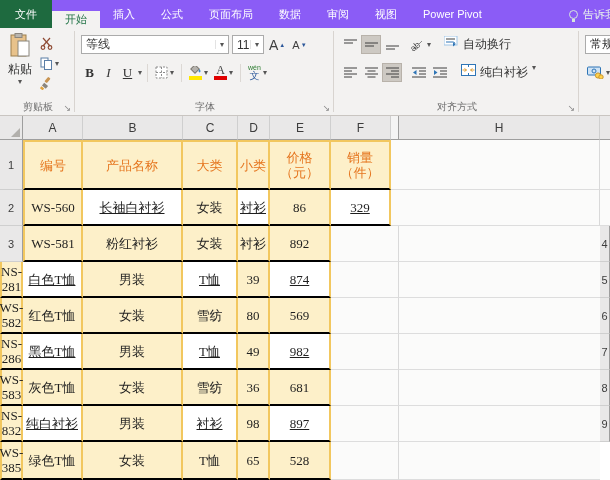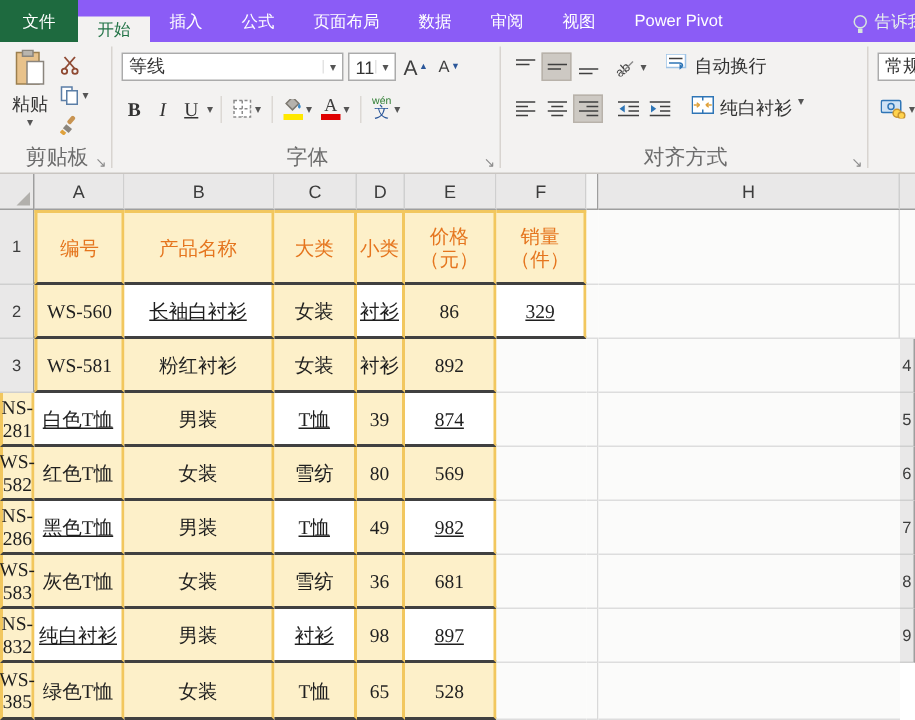--- a/index.html
+++ b/index.html
@@ -11,21 +11,21 @@
   .tab { padding:0 13px; display:flex; align-items:center; cursor:default; white-space:nowrap; }
   .tab.file { background:#1e6a3f; padding:0 15px; }
   .tab.selected { background:#f3f2f1; color:#217346; margin-top:11px; }
   .tellme { margin-left:auto; display:flex; align-items:center; gap:5px; padding-left:6px; margin-right:-6px; color:#e8f1ec; }
   .bulb { width:9px; height:9px; border:1px solid #d7e6dd; border-radius:50%; position:relative; flex:0 0 auto; }
   .bulb::after { content:""; position:absolute; left:2px; top:8px; width:3px; height:3px; background:#d7e6dd; }
 
   
   .ribbon { height:88px; background:#f3f2f1; border-bottom:1px solid #c9c5c1; display:flex; font-size:12px; color:#444; position:relative; }
   .rgroup { position:relative; flex:0 0 auto; }
-  .rlabel { position:absolute; bottom:1px; left:16px; right:14px; text-align:center; font-size:14px; color:#6d6d6d; }
+  .rlabel { position:absolute; bottom:1px; left:16px; right:14px; text-align:center; font-size:10px; color:#6d6d6d; }
   .launch { position:absolute; bottom:2px; right:3px; font-size:9px; color:#8a8a8a; line-height:9px; }
   .vsep { flex:0 0 1px; background:#d8d4d0; margin:3px 0; }
   .drop { font-size:8px; color:#555; line-height:8px; }
 
   .g-clip { width:74px; display:flex; }
   .paste { width:40px; display:flex; flex-direction:column; align-items:center; padding-top:5px; cursor:default; }
   .paste .plabel { margin-top:2px; font-size:12px; color:#333; }
   .clipcol { display:flex; flex-direction:column; gap:5px; padding-top:8px; }
   .sbtn { height:15px; display:flex; align-items:center; gap:2px; cursor:default; }
 
@@ -64,21 +64,21 @@
            display:grid;
            grid-template-columns:23px 60px 100px 55px 32px 61px 60px 8px 201px 10px;
            grid-template-rows:24px 50px repeat(7,36px) 38px; }
   .corner { background:#e9e8e8; border-right:1px solid #9e9e9e; border-bottom:1px solid #9e9e9e; position:relative; }
   .corner::after { content:""; position:absolute; right:2px; bottom:2px; border-left:9px solid transparent; border-bottom:9px solid #b2b0ac; }
   .chdr { background:#e9e8e8; border-right:1px solid #cfcfcf; border-bottom:1px solid #9e9e9e; color:#3c3c3c; font-size:12px; display:flex; align-items:center; justify-content:center; }
   .chdr.gs { background:#f4f4f4; border-right:1px solid #9e9e9e; }
   .chdr.is { border-right:none; }
   .rhdr { background:#e9e8e8; border-right:1px solid #9e9e9e; border-bottom:1px solid #cfcfcf; color:#3c3c3c; font-size:11px; display:flex; align-items:center; justify-content:center; }
   .tc { font-family:"Liberation Serif","DejaVu Serif",serif; font-size:13px; color:#1f1f1f;
-        border-right:2px solid #f2c75e; border-bottom:2px solid #404040;
+        border-right:2px solid #f2c75e; border-bottom:2px solid #000000;
         display:flex; flex-direction:column; align-items:center; justify-content:center; line-height:15px; text-align:center; }
   .tc.y { background:#fdf0c9; }
   .tc.w { background:#ffffff;text-decoration:underline; }
   .tc.c0 { border-left:2px solid #f2c75e; }
   .tc.hrow { border-top:2px solid #f2c75e; color:#e5751e; }
   .gspacer { background:#fbfbfa; border-bottom:1px solid #dddddd; }
   .hc { background:#fbfbfa; border-right:1px solid #d9d9d9; border-bottom:1px solid #dddddd; }
   .ic { background:#fbfbfa; border-bottom:1px solid #dddddd; }
 </style>
 </head>

